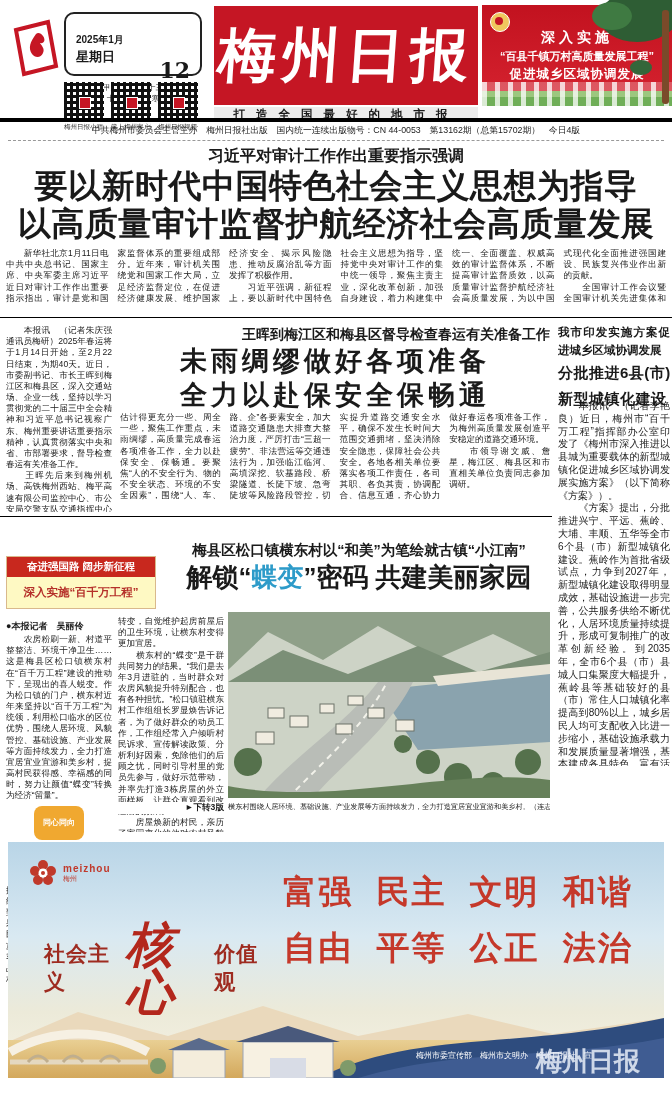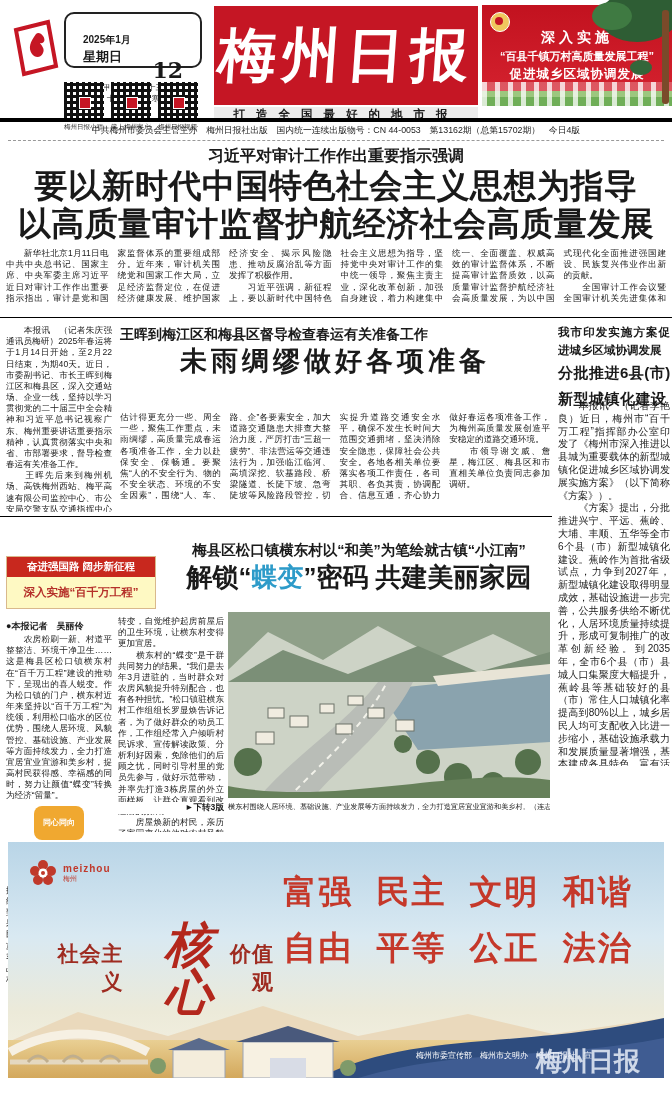--- a/index.html
+++ b/index.html
@@ -2,22 +2,22 @@
 <html><head>
 <meta charset="utf-8">
 <style>
   html,body{margin:0;padding:0;background:#fff;}
   #page{position:relative;width:672px;height:1100px;background:#fff;overflow:hidden;
         font-family:"Liberation Sans",sans-serif;color:#1a1a1a;}
   .abs{position:absolute;}
   .jt{text-align:justify;white-space:pre-line;overflow:hidden;}
   
   .brand-icon{left:10px;top:16px;width:50px;height:64px;}
-  .date-box{left:64px;top:12px;width:138px;height:56px;border:2px solid #222;border-radius:10px;
-            box-sizing:border-box;padding:3px 17px;}
+  .date-box{left:64px;top:12px;width:138px;height:64px;border:2px solid #222;border-radius:10px;
+            box-sizing:border-box;padding:3px 10px;}
   .db-row{display:flex;align-items:center;justify-content:space-between;}
   .db-month{font-size:10px;font-weight:700;}
   .db-week{font-size:13px;font-weight:700;margin-top:1px;}
   .db-day{font-size:22px;font-weight:700;line-height:1;font-family:"DejaVu Serif",serif;margin-top:42px;}
   .db-lunar{font-size:7.5px;line-height:1.25;text-align:center;margin-top:2px;}
   .qr-row{left:64px;top:82px;width:140px;display:flex;gap:7px;}
   .qr{width:40px;}
   .qr-box{width:40px;height:40px;background:
       repeating-linear-gradient(0deg,#111 0 3px,transparent 3px 6px),
       repeating-linear-gradient(90deg,#111 0 3px,#fff 3px 6px);position:relative;}
@@ -53,21 +53,21 @@
   .lead-kicker{left:0;top:146px;width:672px;text-align:center;font-size:16px;font-weight:700;}
   .lead-h{left:0;width:672px;text-align:center;font-size:33px;font-weight:900;letter-spacing:.5px;
           white-space:nowrap;}
   .lead-h1{top:164px;} .lead-h2{top:202px;font-family:Liberation Mono, monospace;}
   .lead-body{left:6px;top:248px;width:660px;height:66px;column-count:6;column-gap:9px;
              font-size:8.6px;line-height:1.3;}
   .hr1{left:0;top:317px;width:672px;border-top:1.5px solid #000;}
   .hr2{left:0;top:516px;width:552px;border-top:1px solid #000;}
   
   .cy-col1{left:6px;top:325px;width:106px;height:187px;font-size:8.6px;line-height:1.3;}
-  .cy-kicker{left:120px;top:326px;width:430px;text-align:left;font-size:14px;font-weight:700;}
+  .cy-kicker{left:120px;top:326px;width:430px;text-align:right;font-size:14px;font-weight:700;}
   .cy-h{left:120px;width:430px;text-align:center;font-size:27px;font-weight:900;letter-spacing:4px;white-space:nowrap;}
   .cy-h1{top:343px;} .cy-h2{top:377px;}
   .cy-body{left:120px;top:412px;width:430px;height:100px;column-count:4;column-gap:9px;
            font-size:8.6px;line-height:1.3;}
   
   .urb-kicker{left:558px;top:324px;width:112px;font-size:11.5px;font-weight:700;line-height:1.55;}
   .urb-h{left:558px;top:360px;width:114px;font-size:15px;font-weight:900;line-height:1.75;
          letter-spacing:.5px;white-space:pre-line;}
   .urb-body{left:558px;top:400px;width:112px;height:366px;font-size:10px;line-height:1.28;}
   
@@ -88,21 +88,21 @@
   .caption{left:228px;top:802px;width:322px;font-size:7.2px;white-space:nowrap;overflow:hidden;color:#222;}
   
   .banner{left:8px;top:842px;width:656px;height:236px;overflow:hidden;
           background:linear-gradient(180deg,#b9d5e7 0%,#d9e9f2 40%,#ecead9 72%,#f6f2e4 100%);}
   .mz-logo{position:absolute;left:20px;top:16px;display:flex;align-items:center;gap:5px;}
   .mz-flower{width:30px;height:30px;}
   .mz-texts{line-height:1.05;}
   .mz-en{font-size:10px;font-weight:700;color:#c0392b;letter-spacing:1px;}
   .mz-cn{font-size:7px;color:#c0392b;}
   .vals-left{position:absolute;left:36px;top:78px;width:230px;display:flex;align-items:center;
-             justify-content:center;color:#9e2b20;font-weight:900;text-align:right;}
+             justify-content:center;color:#9e2b20;font-weight:900;}
   .vl-side{font-size:21px;letter-spacing:1px;}
   .vl-core{font-size:48px;color:#b3271c;font-family:"DejaVu Serif",serif;font-style:italic;
            margin:0 2px;line-height:1;}
   .vals-lines{position:absolute;left:252px;top:22px;width:396px;text-align:center;color:#c5382a;
               font-weight:900;font-size:33px;line-height:56px;letter-spacing:2px;word-spacing:12px;white-space:nowrap;}
   .banner-art{position:absolute;left:0;bottom:0;width:656px;height:86px;}
 </style>
 </head>
 <body>
 
@@ -176,20 +176,21 @@
   <div class="abs lead-h lead-h2">以高质量审计监督护航经济社会高质量发展</div>
   <div class="abs lead-body jt">　　新华社北京1月11日电　中共中央总书记、国家主席、中央军委主席习近平近日对审计工作作出重要指示指出，审计是党和国家监督体系的重要组成部分。近年来，审计机关围绕党和国家工作大局，立足经济监督定位，在促进经济健康发展、维护国家经济安全、揭示风险隐患、推动反腐治乱等方面发挥了积极作用。
 　　习近平强调，新征程上，要以新时代中国特色社会主义思想为指导，坚持党中央对审计工作的集中统一领导，聚焦主责主业，深化改革创新，加强自身建设，着力构建集中统一、全面覆盖、权威高效的审计监督体系，不断提高审计监督质效，以高质量审计监督护航经济社会高质量发展，为以中国式现代化全面推进强国建设、民族复兴伟业作出新的贡献。
 　　全国审计工作会议暨全国审计机关先进集体和先进工作者表彰大会1月10日至11日在北京召开。会上，国务委员兼国务院秘书长吴政隆传达习近平重要指示，80个全国审计机关先进集体、45名先进工作者受到表彰。</div>
   <div class="abs hr1"></div>
 
   <div class="abs cy-col1 jt">　　本报讯　（记者朱庆强　通讯员梅研）2025年春运将于1月14日开始，至2月22日结束，为期40天。近日，市委副书记、市长王晖到梅江区和梅县区，深入交通站场、企业一线，坚持以学习贯彻党的二十届三中全会精神和习近平总书记视察广东、梅州重要讲话重要指示精神，认真贯彻落实中央和省、市部署要求，督导检查春运有关准备工作。
 　　王晖先后来到梅州机场、高铁梅州西站、梅平高速有限公司监控中心、市公安局交警支队交通指挥中心等地检查。</div>
   <div class="abs cy-kicker">王晖到梅江区和梅县区督导检查春运有关准备工作</div>
   <div class="abs cy-h cy-h1">未雨绸缪做好各项准备</div>
+  <div class="abs cy-h cy-h2">全力以赴保安全保畅通</div>
   <div class="abs cy-body jt">估计得更充分一些、周全一些，聚焦工作重点，未雨绸缪，高质量完成春运各项准备工作，全力以赴保安全、保畅通。要聚焦“人的不安全行为、物的不安全状态、环境的不安全因素”，围绕“人、车、路、企”各要素安全，加大道路交通隐患大排查大整治力度，严厉打击“三超一疲劳”、非法营运等交通违法行为，加强临江临河、高填深挖、软基路段、桥梁隧道、长陡下坡、急弯陡坡等风险路段管控，切实提升道路交通安全水平，确保不发生长时间大范围交通拥堵，坚决消除安全隐患，保障社会公共安全。各地各相关单位要落实各项工作责任，各司其职、各负其责，协调配合、信息互通，齐心协力做好春运各项准备工作，为梅州高质量发展创造平安稳定的道路交通环境。
 　　市领导谢文威、詹星，梅江区、梅县区和市直相关单位负责同志参加调研。</div>
   <div class="abs hr2"></div>
 
   <div class="abs urb-kicker jt">我市印发实施方案促进城乡区域协调发展</div>
   <div class="abs urb-h">分批推进6县(市)
 新型城镇化建设</div>
   <div class="abs urb-body jt">　　本报讯　（记者李艳良）近日，梅州市“百千万工程”指挥部办公室印发了《梅州市深入推进以县城为重要载体的新型城镇化促进城乡区域协调发展实施方案》（以下简称《方案》）。
 　　《方案》提出，分批推进兴宁、平远、蕉岭、大埔、丰顺、五华等全市6个县（市）新型城镇化建设。蕉岭作为首批省级试点，力争到2027年，新型城镇化建设取得明显成效，基础设施进一步完善，公共服务供给不断优化，人居环境质量持续提升，形成可复制推广的改革创新经验。到2035年，全市6个县（市）县城人口集聚度大幅提升，蕉岭县等基础较好的县（市）常住人口城镇化率提高到80%以上，城乡居民人均可支配收入比进一步缩小，基础设施承载力和发展质量显著增强，基本建成各具特色、富有活力、宜居宜业宜游的现代化县城。
 　　《方案》对推动体制机制改革、加强县城建设引领、培育特色优势产业、优化公共服务供给、完善市政基础设施、强化绿美梅州牵引、推动数字赋能发展、深入推进城乡融合发展等工作做了具体部署，并明确了相关责任单位。

